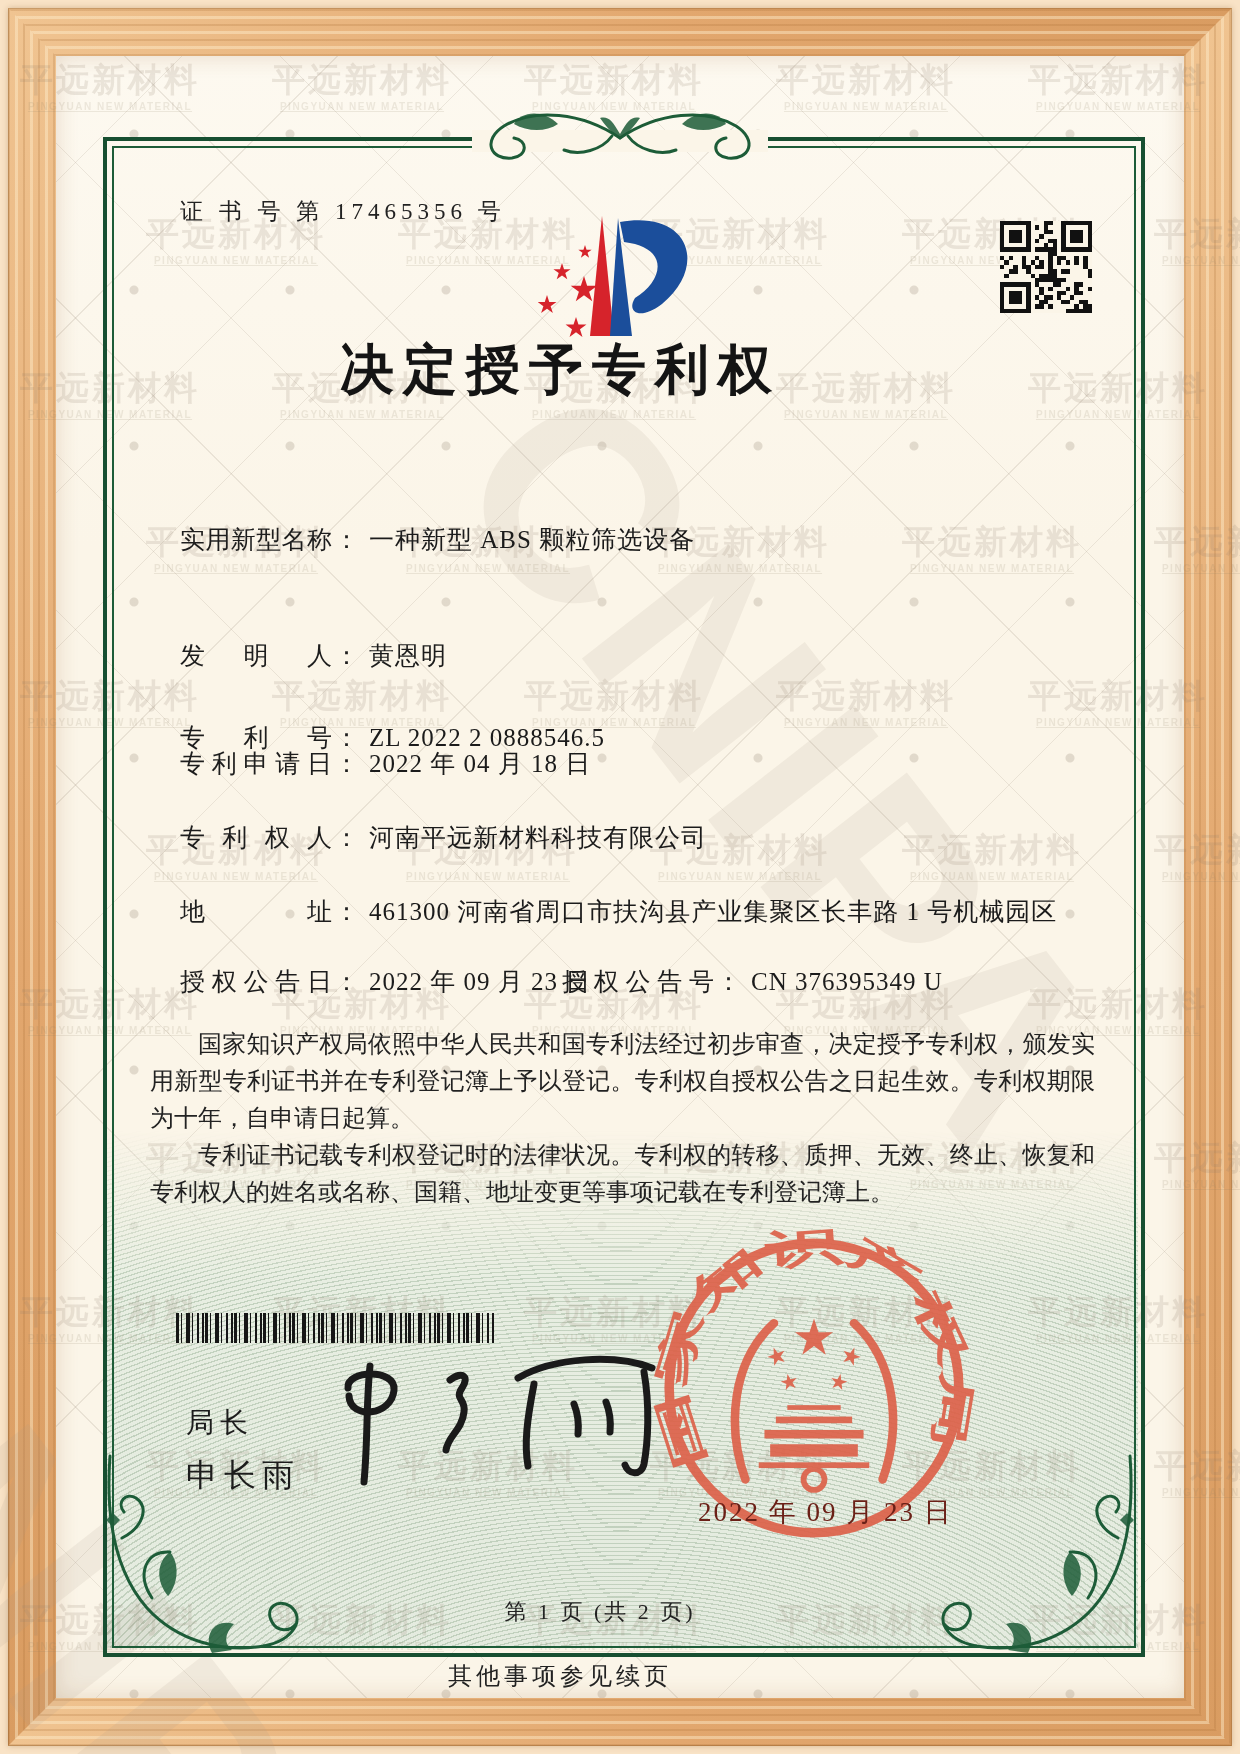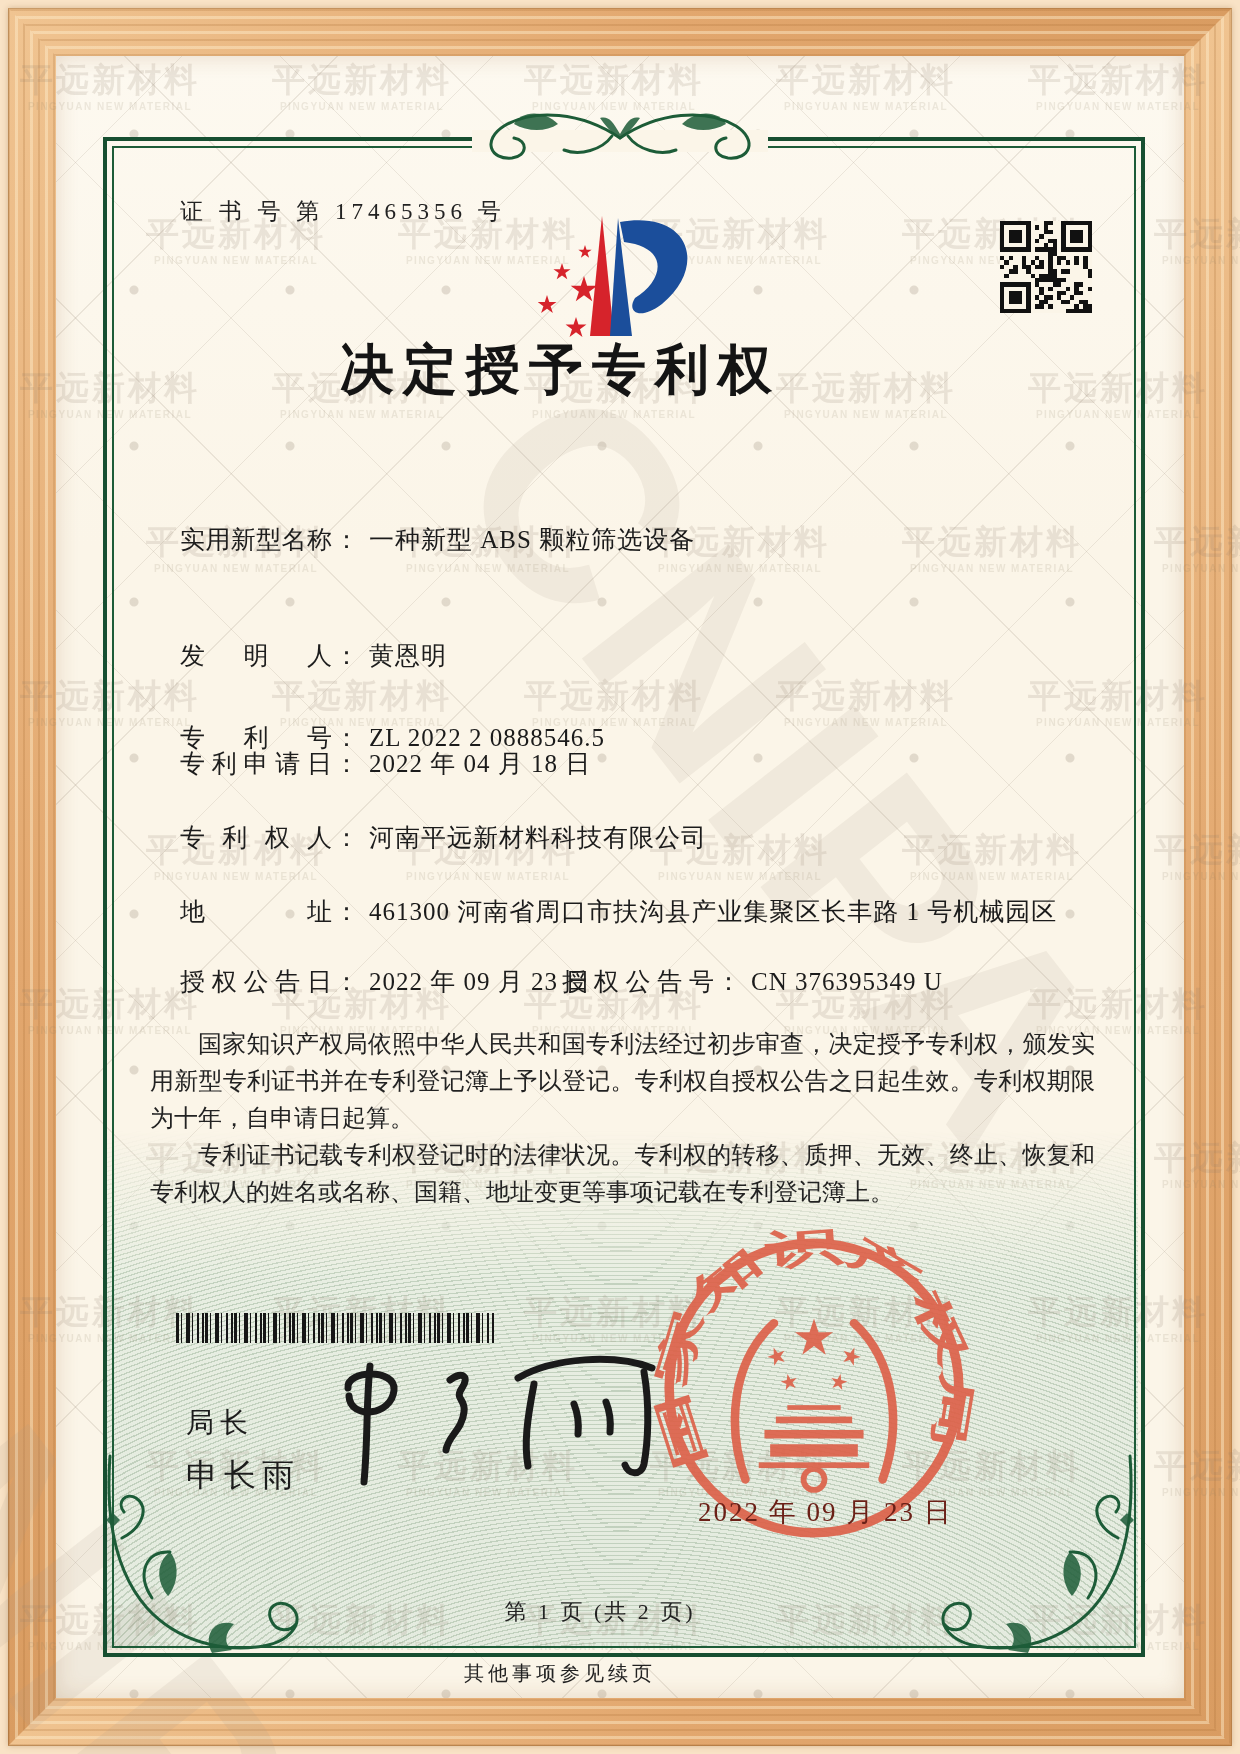--- a/index.html
+++ b/index.html
@@ -39,21 +39,21 @@
       repeating-radial-gradient(ellipse 1700px 1000px at 50% 130%, rgba(150,175,148,.45) 0 2px, rgba(0,0,0,0) 2px 7px),
       linear-gradient(180deg,#e9efe3,#e4ebdf);
     -webkit-mask-image:linear-gradient(180deg,rgba(0,0,0,0),#000 150px);
     mask-image:linear-gradient(180deg,rgba(0,0,0,0),#000 150px);}
   
   #wm-layer{position:absolute;inset:0;z-index:6;pointer-events:none;border-radius:21px;}
   .wm{position:absolute;text-align:center;white-space:nowrap;}
   .wm-zh{display:block;font-size:33px;font-weight:700;letter-spacing:3px;color:rgba(142,126,104,.17);
     font-family:"Liberation Serif",serif;}
   .wm-en{display:block;font-size:10px;font-weight:700;letter-spacing:1.5px;color:rgba(142,126,104,.15);
-    font-family:"Liberation Sans",sans-serif;margin-top:-2px;}
+    font-family:"Liberation Sans",sans-serif;margin-top:-2px;text-decoration:underline;}
   .wm-big{position:absolute;font-size:270px;font-weight:700;letter-spacing:10px;
     color:rgba(172,158,138,.13);font-family:"Liberation Sans",sans-serif;
     transform:rotate(52deg);transform-origin:left top;z-index:6;pointer-events:none;}
   
   .green-border{position:absolute;left:103px;top:137px;width:1034px;height:1512px;z-index:7;
     border:4px solid #174f31;pointer-events:none;}
   .green-border::before{content:"";position:absolute;inset:5px;border:2px solid #1d5c38;}
   .ornament{position:absolute;z-index:8;pointer-events:none;}
   
   .content{position:absolute;inset:0;z-index:9;}
@@ -78,21 +78,21 @@
       #161616 10px 14px, rgba(0,0,0,0) 14px 16px,
       #161616 16px 17px, rgba(0,0,0,0) 17px 21px,
       #161616 21px 23px, rgba(0,0,0,0) 23px 26px,
       #161616 26px 28px, rgba(0,0,0,0) 28px 29px);}
   .signer-title{position:absolute;left:186px;top:1404px;font-size:28px;letter-spacing:6px;color:#1c1c1c;}
   .signer-name{position:absolute;left:186px;top:1454px;font-size:32px;letter-spacing:6px;color:#1c1c1c;}
   .signature{position:absolute;left:322px;top:1344px;}
   .seal{position:absolute;left:652px;top:1226px;width:324px;height:324px;opacity:.9;}
   .seal-date{position:absolute;left:698px;top:1494px;font-size:27px;letter-spacing:2px;color:#6b2017;z-index:11;}
   .page-footer{position:absolute;left:400px;top:1597px;width:400px;text-align:center;font-size:22px;letter-spacing:3px;color:#222;}
-  .continuation{position:absolute;left:360px;top:1660px;width:400px;text-align:center;font-size:20px;letter-spacing:4px;color:#222;z-index:9;}
+  .continuation{position:absolute;left:360px;top:1660px;width:400px;text-align:center;font-size:24px;letter-spacing:4px;color:#222;z-index:9;}
 </style>
 </head>
 <body>
 
 <svg width="0" height="0" style="position:absolute" aria-hidden="true">
   <defs>
     <path id="star" d="M0,-1 L0.2245,-0.309 L0.9511,-0.309 L0.3633,0.118 L0.5878,0.809 L0,0.382 L-0.5878,0.809 L-0.3633,0.118 L-0.9511,-0.309 L-0.2245,-0.309 Z"></path>
   </defs>
 </svg>
 

